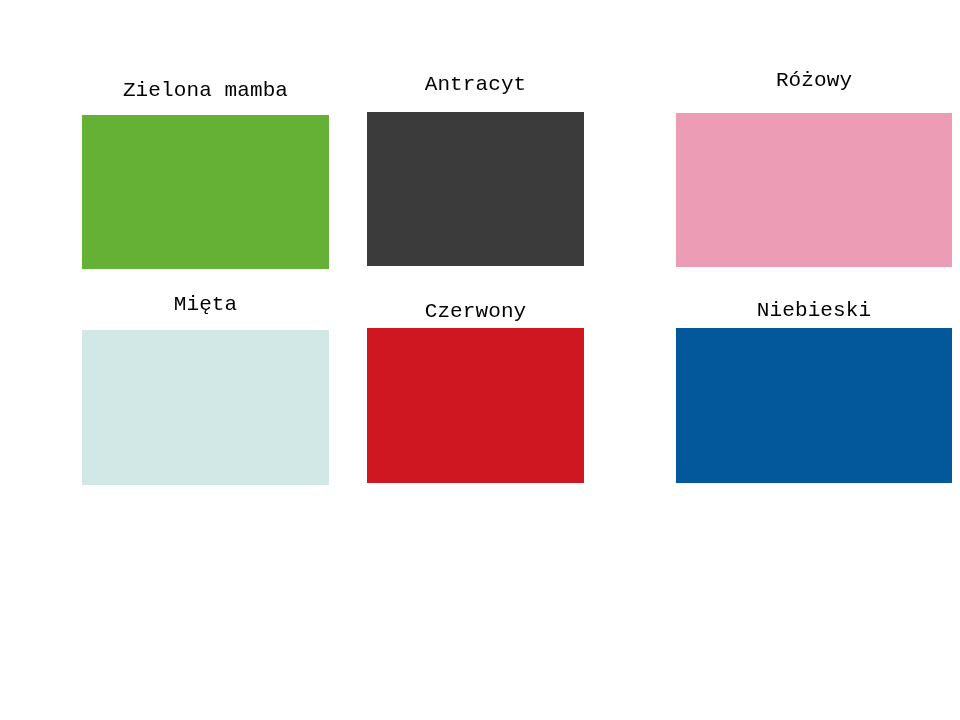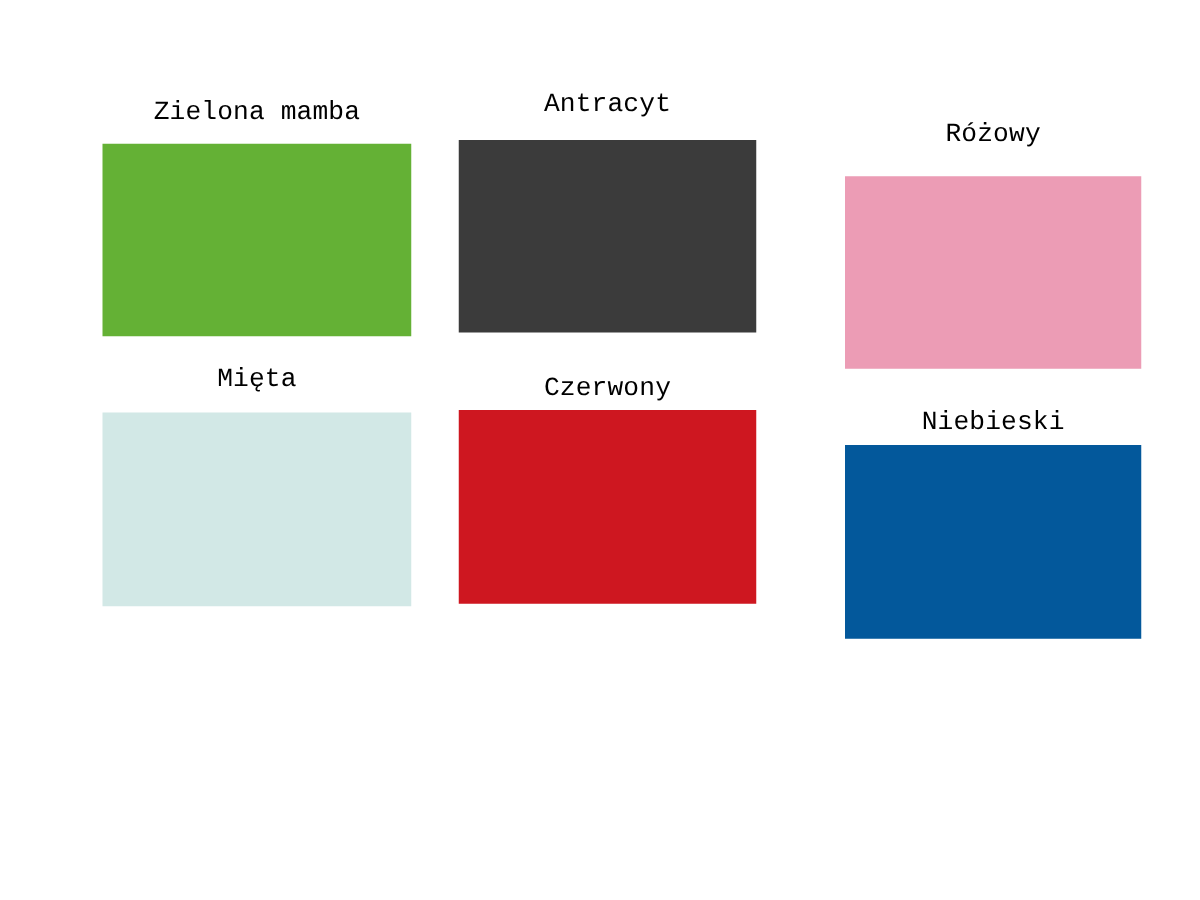--- a/index.html
+++ b/index.html
@@ -43,22 +43,22 @@
   }
 
   .swatch-chip {
     position: absolute;
     left: 0;
     width: 100%;
   }
 
   
   .col-1 { left: 82px;  width: 247px; }
-  .col-2 { left: 367px; width: 238px; }
-  .col-3 { left: 676px; width: 237px; margin-top: 28px; }
+  .col-2 { left: 367px; width: 217px; }
+  .col-3 { left: 676px; width: 276px; }
 
   
   .row-1 { top: 55px;  height: 200px; }
   .row-2 { top: 270px; height: 202px; }
 
   
   .row-1 .swatch-chip { height: 154px; }
   .row-2 .swatch-chip { height: 155px; }
 
   .chip-top-100 { top: 45px; }

